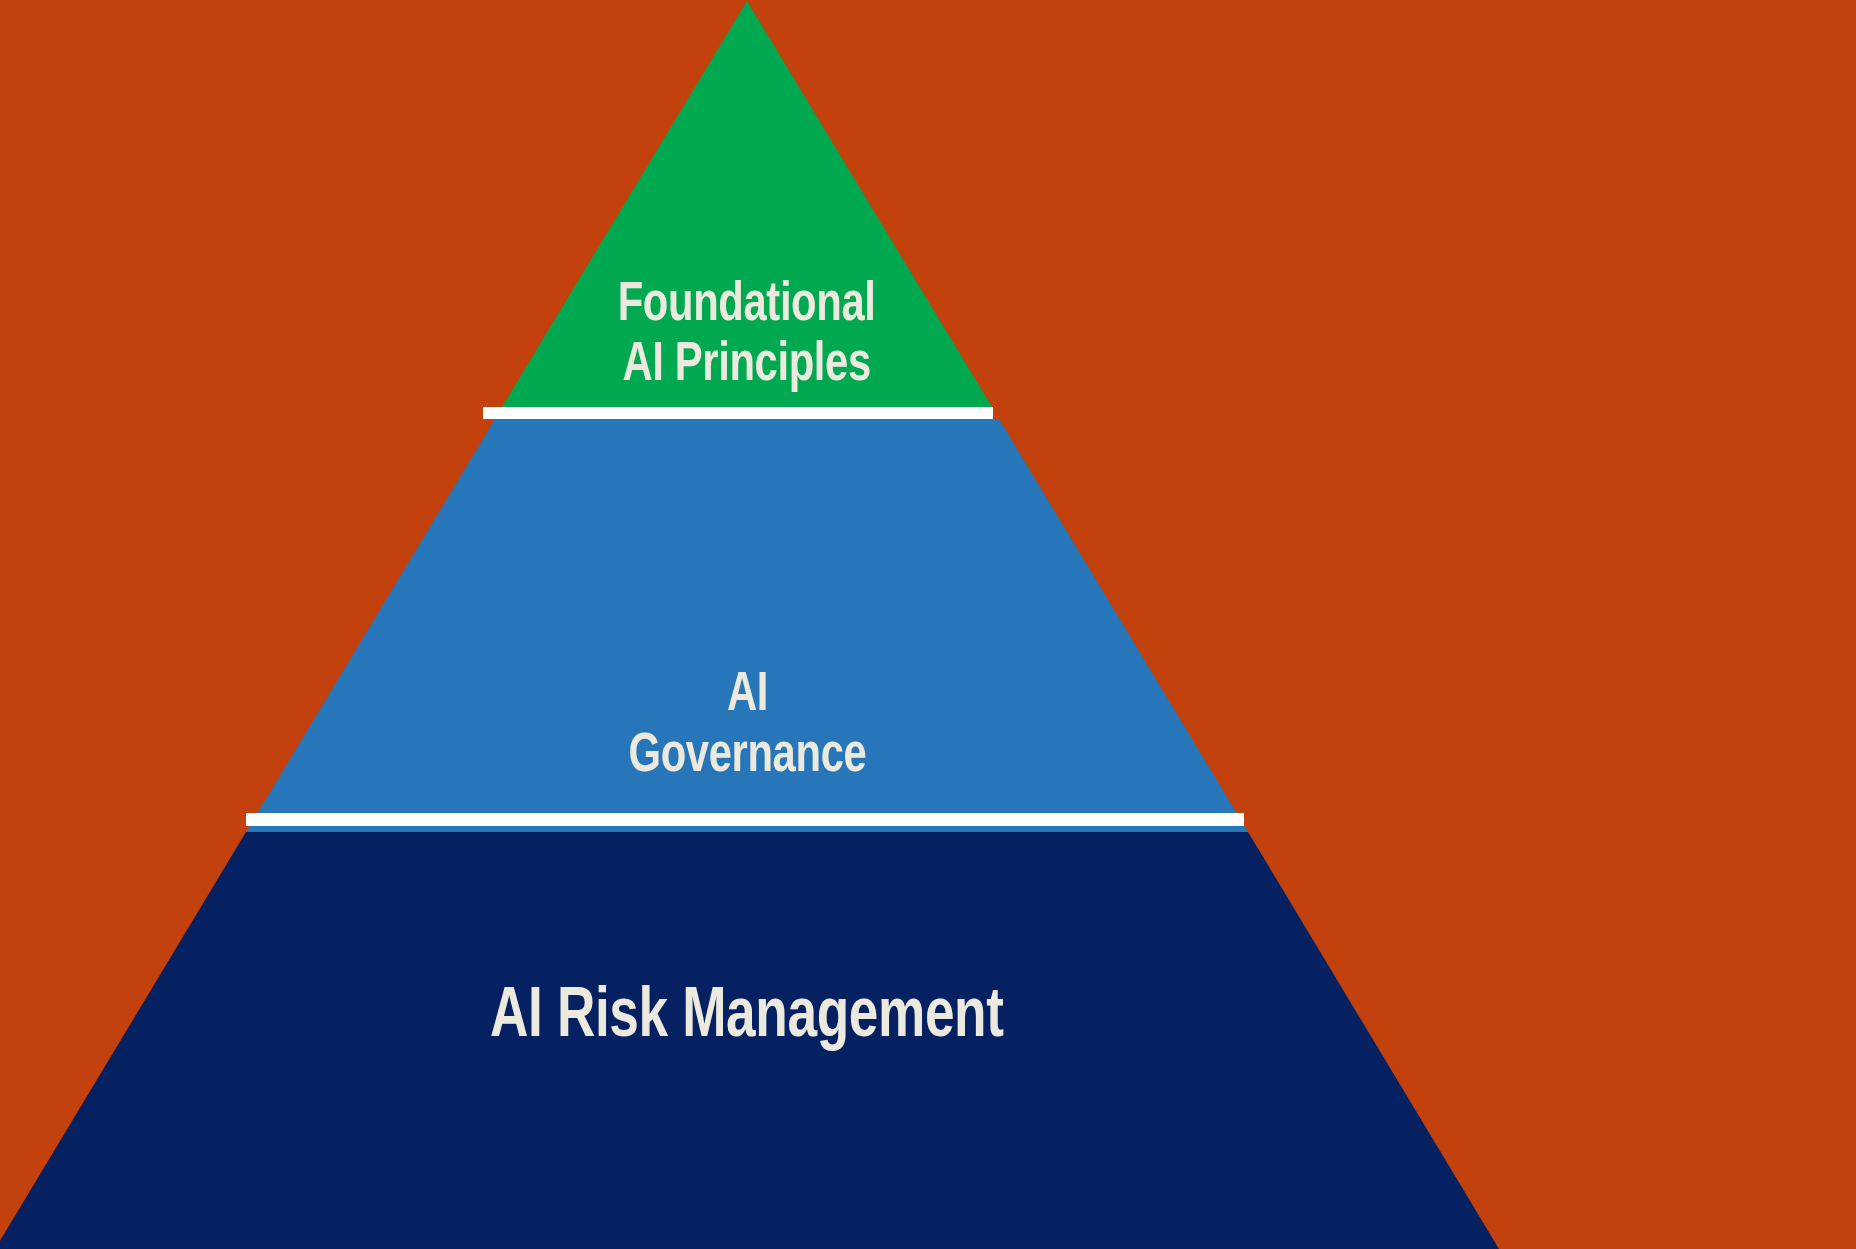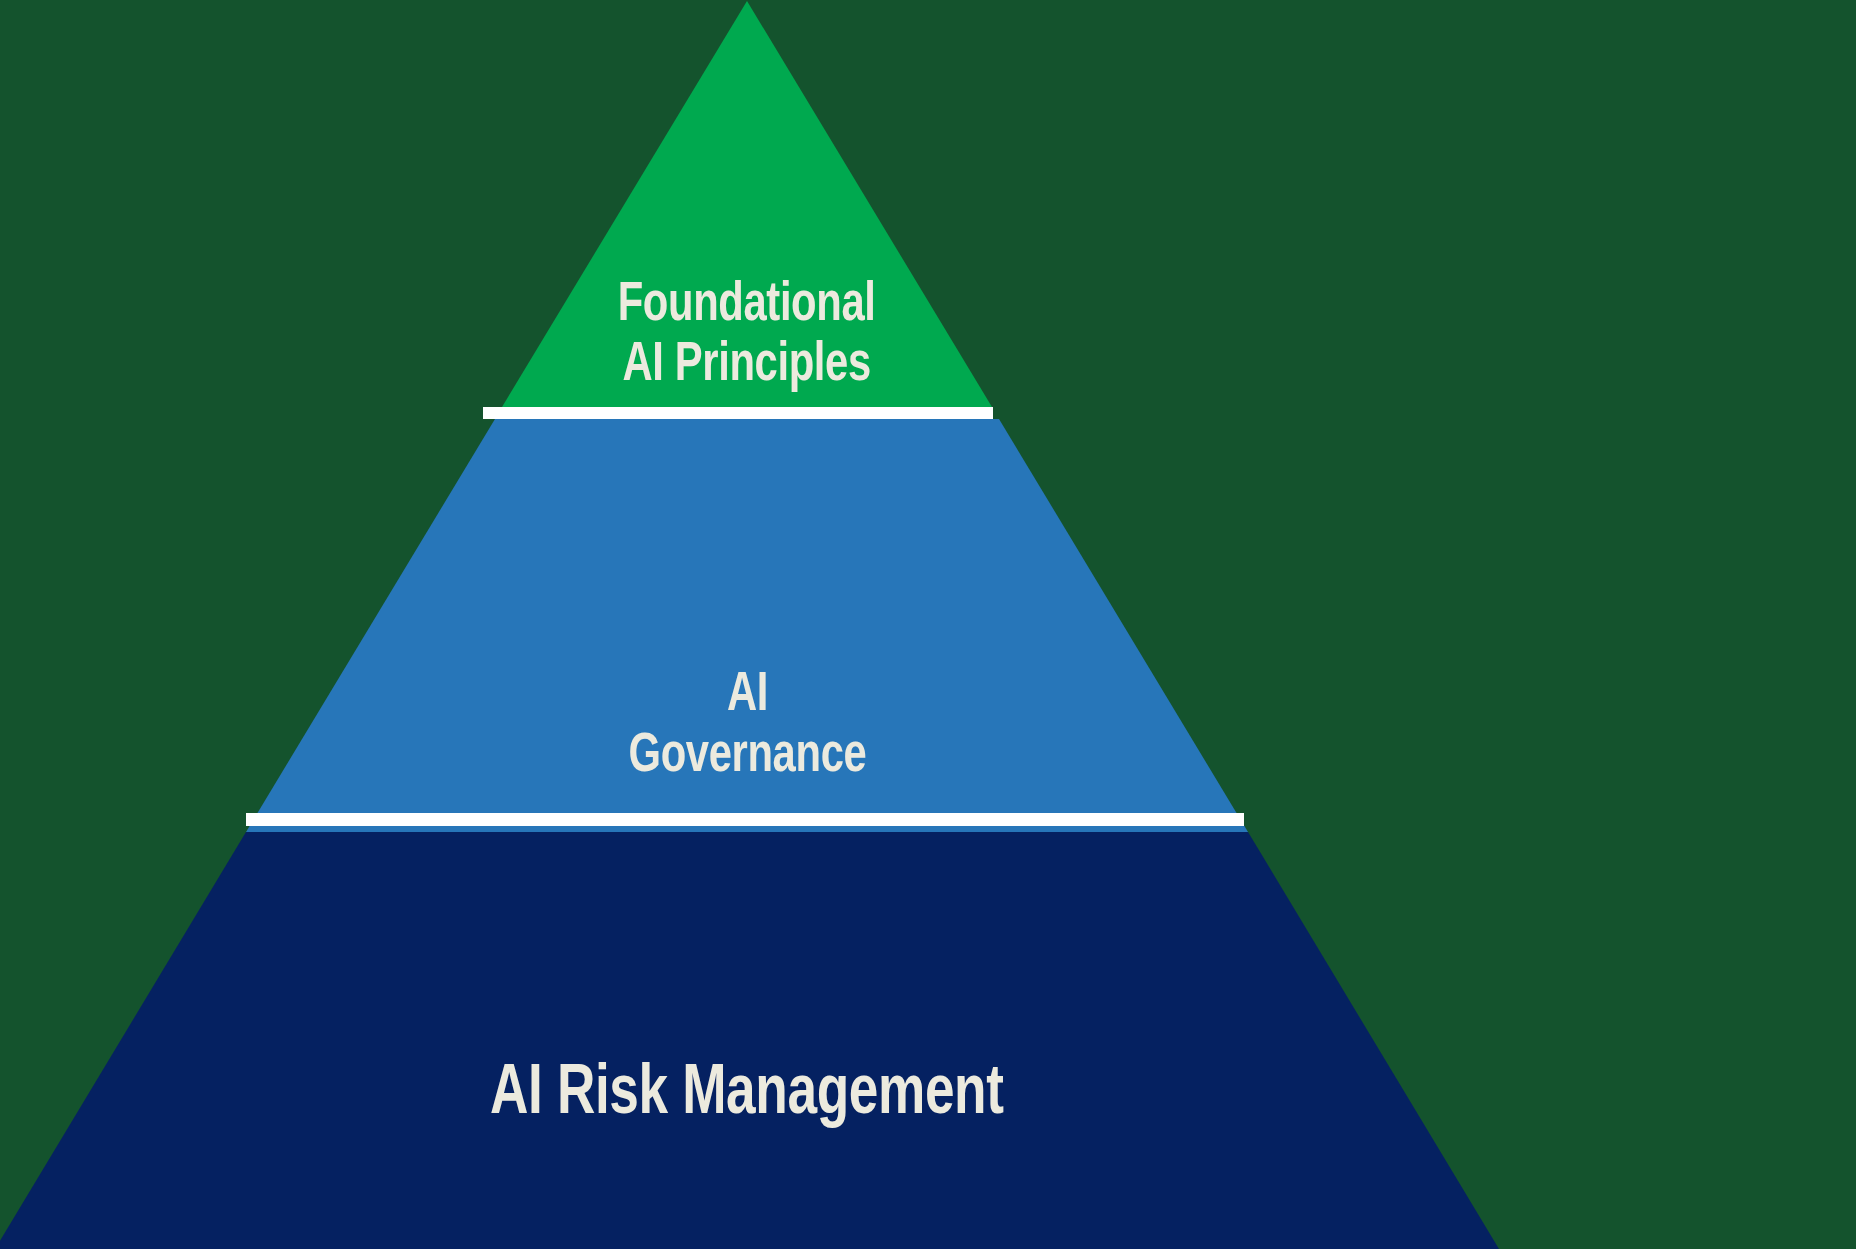--- a/index.html
+++ b/index.html
@@ -39,29 +39,29 @@
     font-size: 55px;
     line-height: 60px;
   }
   .label-middle {
     top: 613px;
     font-size: 55px;
     line-height: 61px;
     margin-top: 48px;
   }
   .label-bottom {
-    top: 1054px;
+    top: 977px;
     font-size: 70px;
     line-height: 70px;
   }
 </style>
 </head>
 <body>
 
-<div class="stage" style="background-color: #14532d;">
+<div class="stage" style="background-color: #c2410c;">
 
   <svg class="pyramid-svg" width="1856" height="1249" viewBox="0 0 1856 1249" aria-hidden="true">
 
     <polygon points="747,1 502,407 992,407" fill="#00a94f"></polygon>
 
     <polygon points="495,419 999,419 1248,832 246,832" fill="#2776b9"></polygon>
 
     <polygon points="246,832 1248,832 1499,1249 -5,1249" fill="#052161"></polygon>
 
     <rect x="483" y="407" width="510" height="12" fill="#ffffff"></rect>

